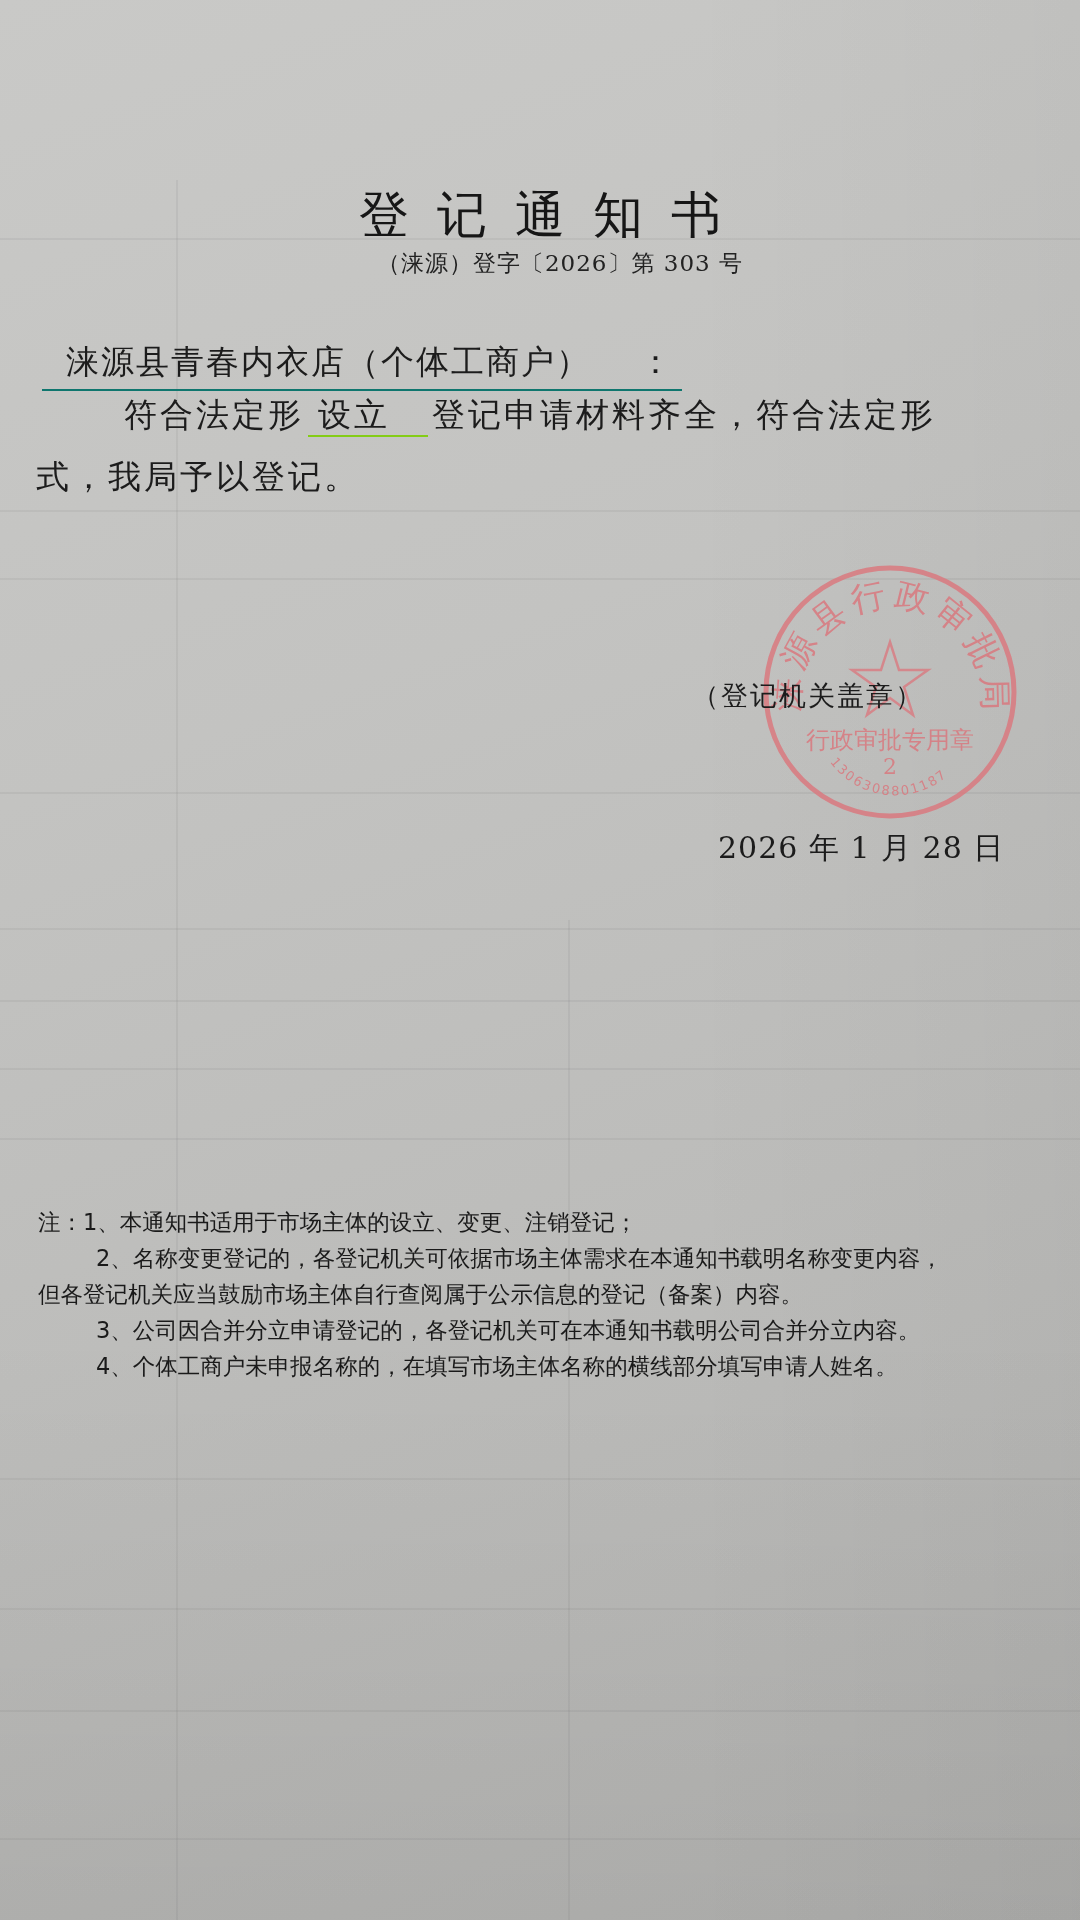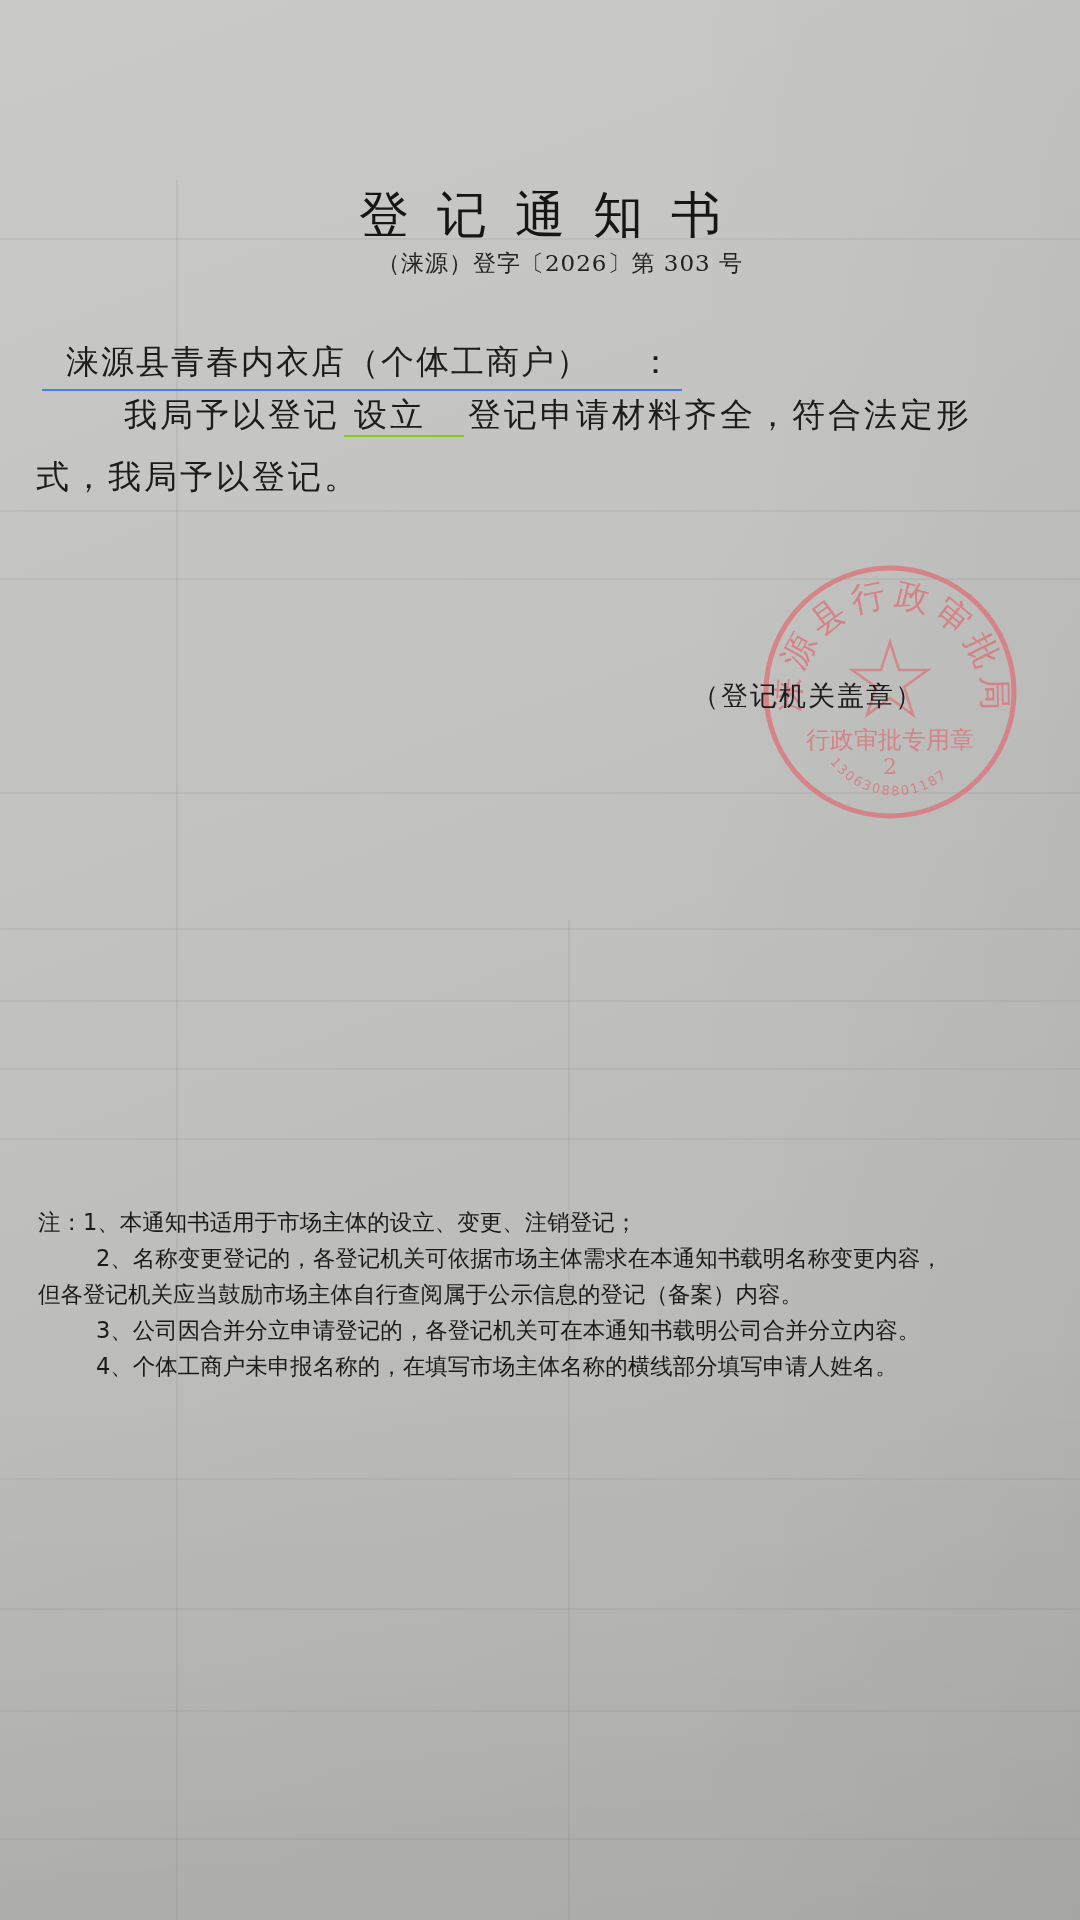--- a/index.html
+++ b/index.html
@@ -53,21 +53,21 @@
       padding-left: 40px;
       box-sizing: border-box;
     }
     .recipient {
       position: absolute;
       top: 340px;
       left: 42px;
       width: 640px;
       font-family: "DejaVu Sans", "Liberation Sans", sans-serif;
       font-size: 33px;
-      border-bottom: 2px solid #3b82f6;
+      border-bottom: 2px solid #0f766e;
       padding-left: 24px;
       padding-bottom: 4px;
       letter-spacing: 2px;
       display: flex;
       justify-content: space-between;
       box-sizing: border-box;
     }
     .recipient .colon { padding-right: 8px; }
     .body-text {
       position: absolute;
@@ -166,21 +166,21 @@
   <h1 class="title">登记通知书</h1>
 
   <div class="docno">（涞源）登字〔2026〕第 303 号</div>
 
   <div class="recipient">
     <span>涞源县青春内衣店（个体工商户）</span>
     <span class="colon">：</span>
   </div>
 
   <div class="body-text line1">
-    <span>我局予以登记</span><span class="fill-blank">设立</span><span>登记申请材料齐全，符合法定形</span>
+    <span>符合法定形</span><span class="fill-blank">设立</span><span>登记申请材料齐全，符合法定形</span>
   </div>
 
   <div class="body-text line2">式，我局予以登记。</div>
 
   <svg class="stamp" viewBox="0 0 260 260">
     <defs>
       <path id="arcTop" d="M 40 150 A 92 92 0 1 1 222 150"></path>
       <path id="arcBottom" d="M 70 200 A 80 80 0 0 0 200 200"></path>
     </defs>
     <circle cx="130" cy="130" r="124" fill="none" stroke="#d9797f" stroke-width="5" opacity="0.85"></circle>
@@ -190,20 +190,21 @@
     <polygon points="130,80 139,108 168,108 144,125 153,153 130,136 107,153 116,125 92,108 121,108" fill="none" stroke="#d9797f" stroke-width="2.5" opacity="0.8"></polygon>
     <text x="130" y="186" text-anchor="middle" font-family="DejaVu Sans, sans-serif" font-size="24" fill="#d9797f" opacity="0.85">行政审批专用章</text>
     <text x="130" y="212" text-anchor="middle" font-family="DejaVu Serif, serif" font-size="22" fill="#d9797f" opacity="0.85">2</text>
     <text font-family="DejaVu Sans, sans-serif" font-size="13" fill="#d9797f" opacity="0.85" letter-spacing="2">
       <textPath href="#arcBottom" startOffset="0">1306308801187</textPath>
     </text>
   </svg>
 
   <div class="seal-label">（登记机关盖章）</div>
 
+  <div class="date">2026 年 1 月 28 日</div>
 
   <div class="notes">
     <div class="note-row">
       <span>注：</span><span>1、本通知书适用于市场主体的设立、变更、注销登记；</span>
     </div>
     <div class="note-row note-indent">2、名称变更登记的，各登记机关可依据市场主体需求在本通知书载明名称变更内容，</div>
     <div class="note-row note-cont">但各登记机关应当鼓励市场主体自行查阅属于公示信息的登记（备案）内容。</div>
     <div class="note-row note-indent">3、公司因合并分立申请登记的，各登记机关可在本通知书载明公司合并分立内容。</div>
     <div class="note-row note-indent">4、个体工商户未申报名称的，在填写市场主体名称的横线部分填写申请人姓名。</div>
   </div>

